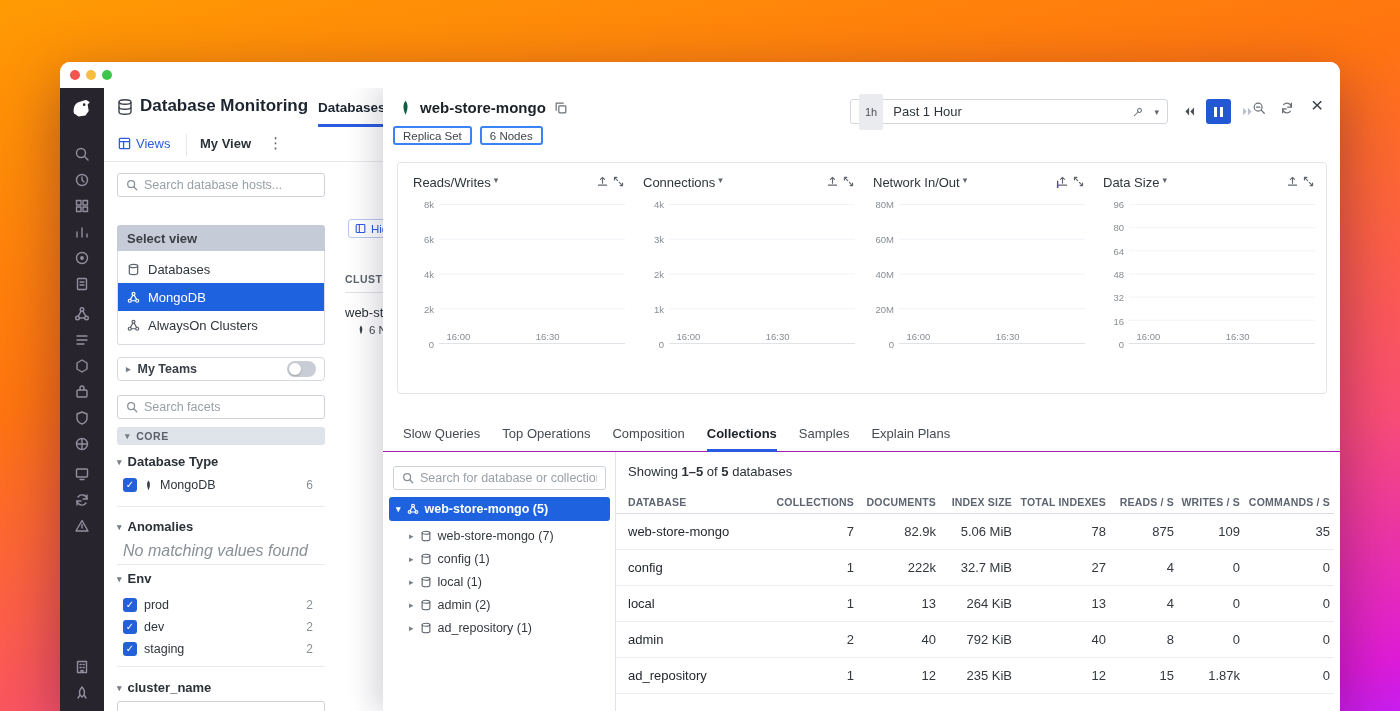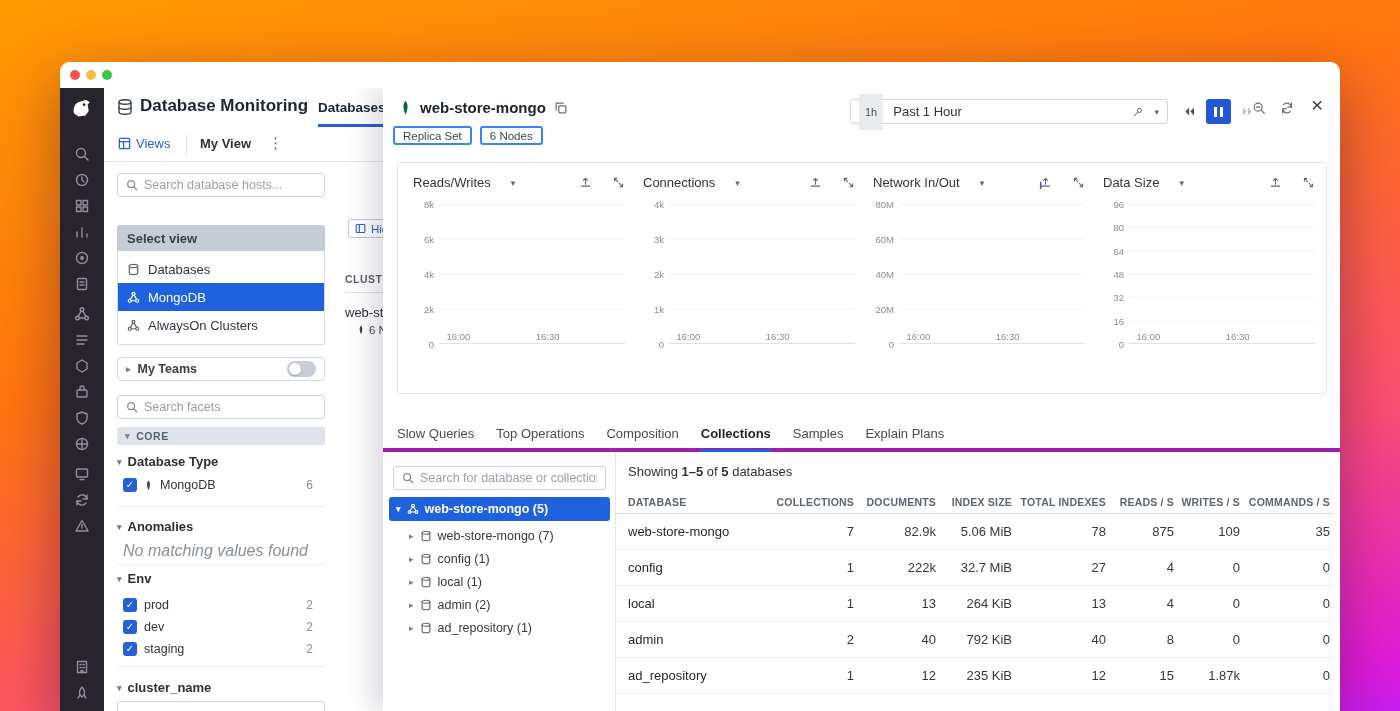--- a/index.html
+++ b/index.html
@@ -89,36 +89,36 @@
   .play { position:absolute; left:794px; top:11px; display:flex; gap:4px; }
   .pbtn { width:25px; height:25px; border-radius:3px; display:flex; align-items:center; justify-content:center; }
   .pbtn.pause { background:#2257d6; }
   .pbar { display:inline-block; width:3px; height:10px; background:#fff; margin:0 1.5px; }
   .tool { position:absolute; top:13px; }
   .xclose { position:absolute; left:928px; top:7px; font-size:21px; color:#3a4047; line-height:20px; }
 
   
   .charts-wrap { position:absolute; left:14px; top:74px; width:930px; height:232px; border:1px solid #e2e4e9; border-radius:4px; }
   .chart-card { position:absolute; top:12px; width:212px; height:206px; }
-  .chart-head { display:flex; align-items:center; gap:20px; }
+  .chart-head { display:flex; gap:3px; }
   .chart-title { font-size:13px; color:#2f353c; }
   .caret { font-size:9px; color:#61676e; }
   .chart-head .flex1 { flex:1; }
   .cic { width:13px; height:13px; stroke:#61676e; fill:none; stroke-width:1.4; stroke-linecap:round; stroke-linejoin:round; }
   .plotrow { display:flex; margin-top:14px; }
   .ylabels { position:relative; width:26px; height:140px; flex:none; }
   .ylabels span { position:absolute; right:5px; transform:translateY(-50%); font-size:9.5px; color:#878d94; }
   .plotarea { position:relative; flex:1; height:140px; border-bottom:1px solid #dfe2e7;
               background-image:linear-gradient(#f0f2f5 1px, transparent 1px); }
   .plotarea svg { position:absolute; inset:0; width:100%; height:100%; }
   .xlabels { position:absolute; left:26px; right:0; top:156px; height:12px; }
   .xlabels span { position:absolute; font-size:9.5px; color:#878d94; }
 
   
-  .dtabs { position:absolute; left:0; top:330px; right:0; height:34px; border-bottom:4px solid #a21caf; display:flex; gap:22px; padding-left:14px;text-align:center; }
+  .dtabs { position:absolute; left:0; top:330px; right:0; height:34px; border-bottom:1px solid #a21caf; display:flex; gap:22px; padding-left:20px;text-align:center; }
   .dtab { font-size:13px; color:#454b52; padding-top:8px; height:34px; }
   .dtab.active { color:#1b2127; font-weight:700; border-bottom:3px solid #2a5ce0; }
 
   
   .tree { position:absolute; left:0; top:364px; width:233px; bottom:0; border-right:1px solid #e2e4e9; }
   .tree-search { position:absolute; left:10px; top:14px; width:213px; height:24px; }
   .tree-sel { position:absolute; left:6px; top:45px; width:221px; height:24px; background:#1e62e0; border-radius:3px; color:#fff; display:flex; align-items:center; gap:6px; padding-left:7px; font-size:12.5px; font-weight:600; }
   .tree-sel .chev { color:#fff; }
   .tic { width:12px; height:12px; stroke:#fff; fill:none; stroke-width:1.3; stroke-linecap:round; stroke-linejoin:round; flex:none; }
   .tree-row { position:absolute; left:0; width:233px; height:23px; display:flex; align-items:center; gap:6px; padding-left:26px; font-size:12.5px; color:#33383f; }

